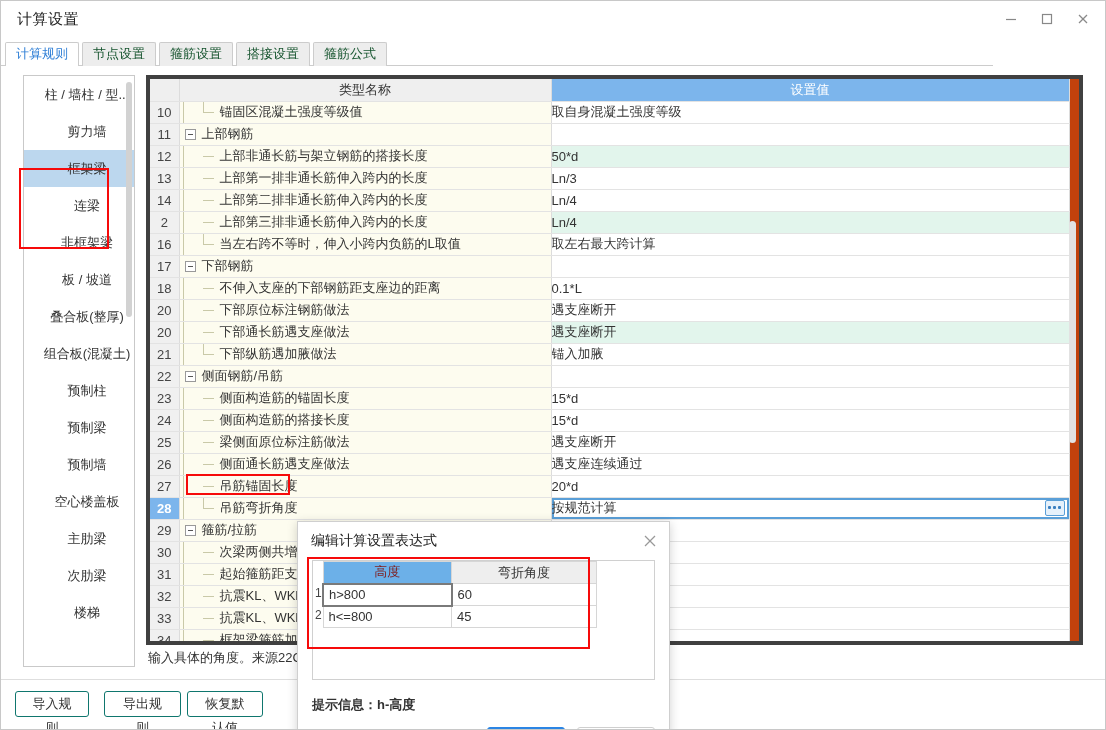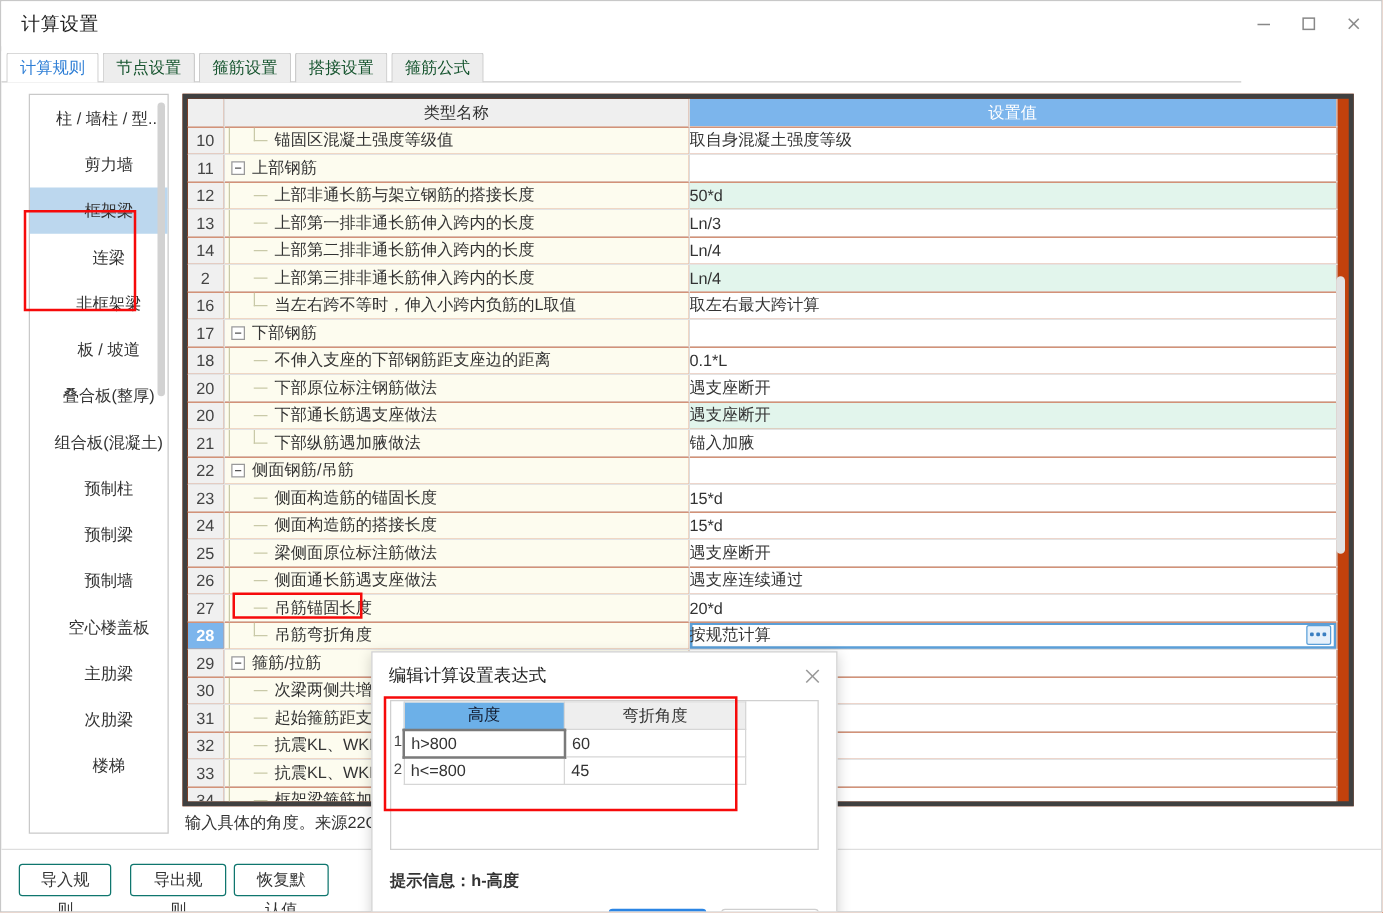--- a/index.html
+++ b/index.html
@@ -276,21 +276,21 @@
   table.expr { border-collapse: collapse; table-layout: fixed; width: 275px; }
   table.expr th, table.expr td {
     height: 22px; font-size: 13px; font-weight: normal;
     border: 1px solid #d6d6d6;
     padding: 0 5px;
     color: #333;
     text-align: left;
     white-space: nowrap;
   }
   table.expr th { text-align: center; background: #eeeeee; color: #333; }
-  table.expr th.blue { background: #6cb0e8; color: #0f172a; }
+  table.expr th.blue { background: #6cb0e8; color: #7f1d1d; }
   table.expr td.editing {
     border: 2px solid #7a7a7a;
     background: #fff;
   }
   .expr-rowno {
     position: absolute; left: 2px;
     font-size: 12px; color: #444;
   }
   .modal-hint {
     margin-top: 16px; font-size: 13px; color: #333; font-weight: bold;

